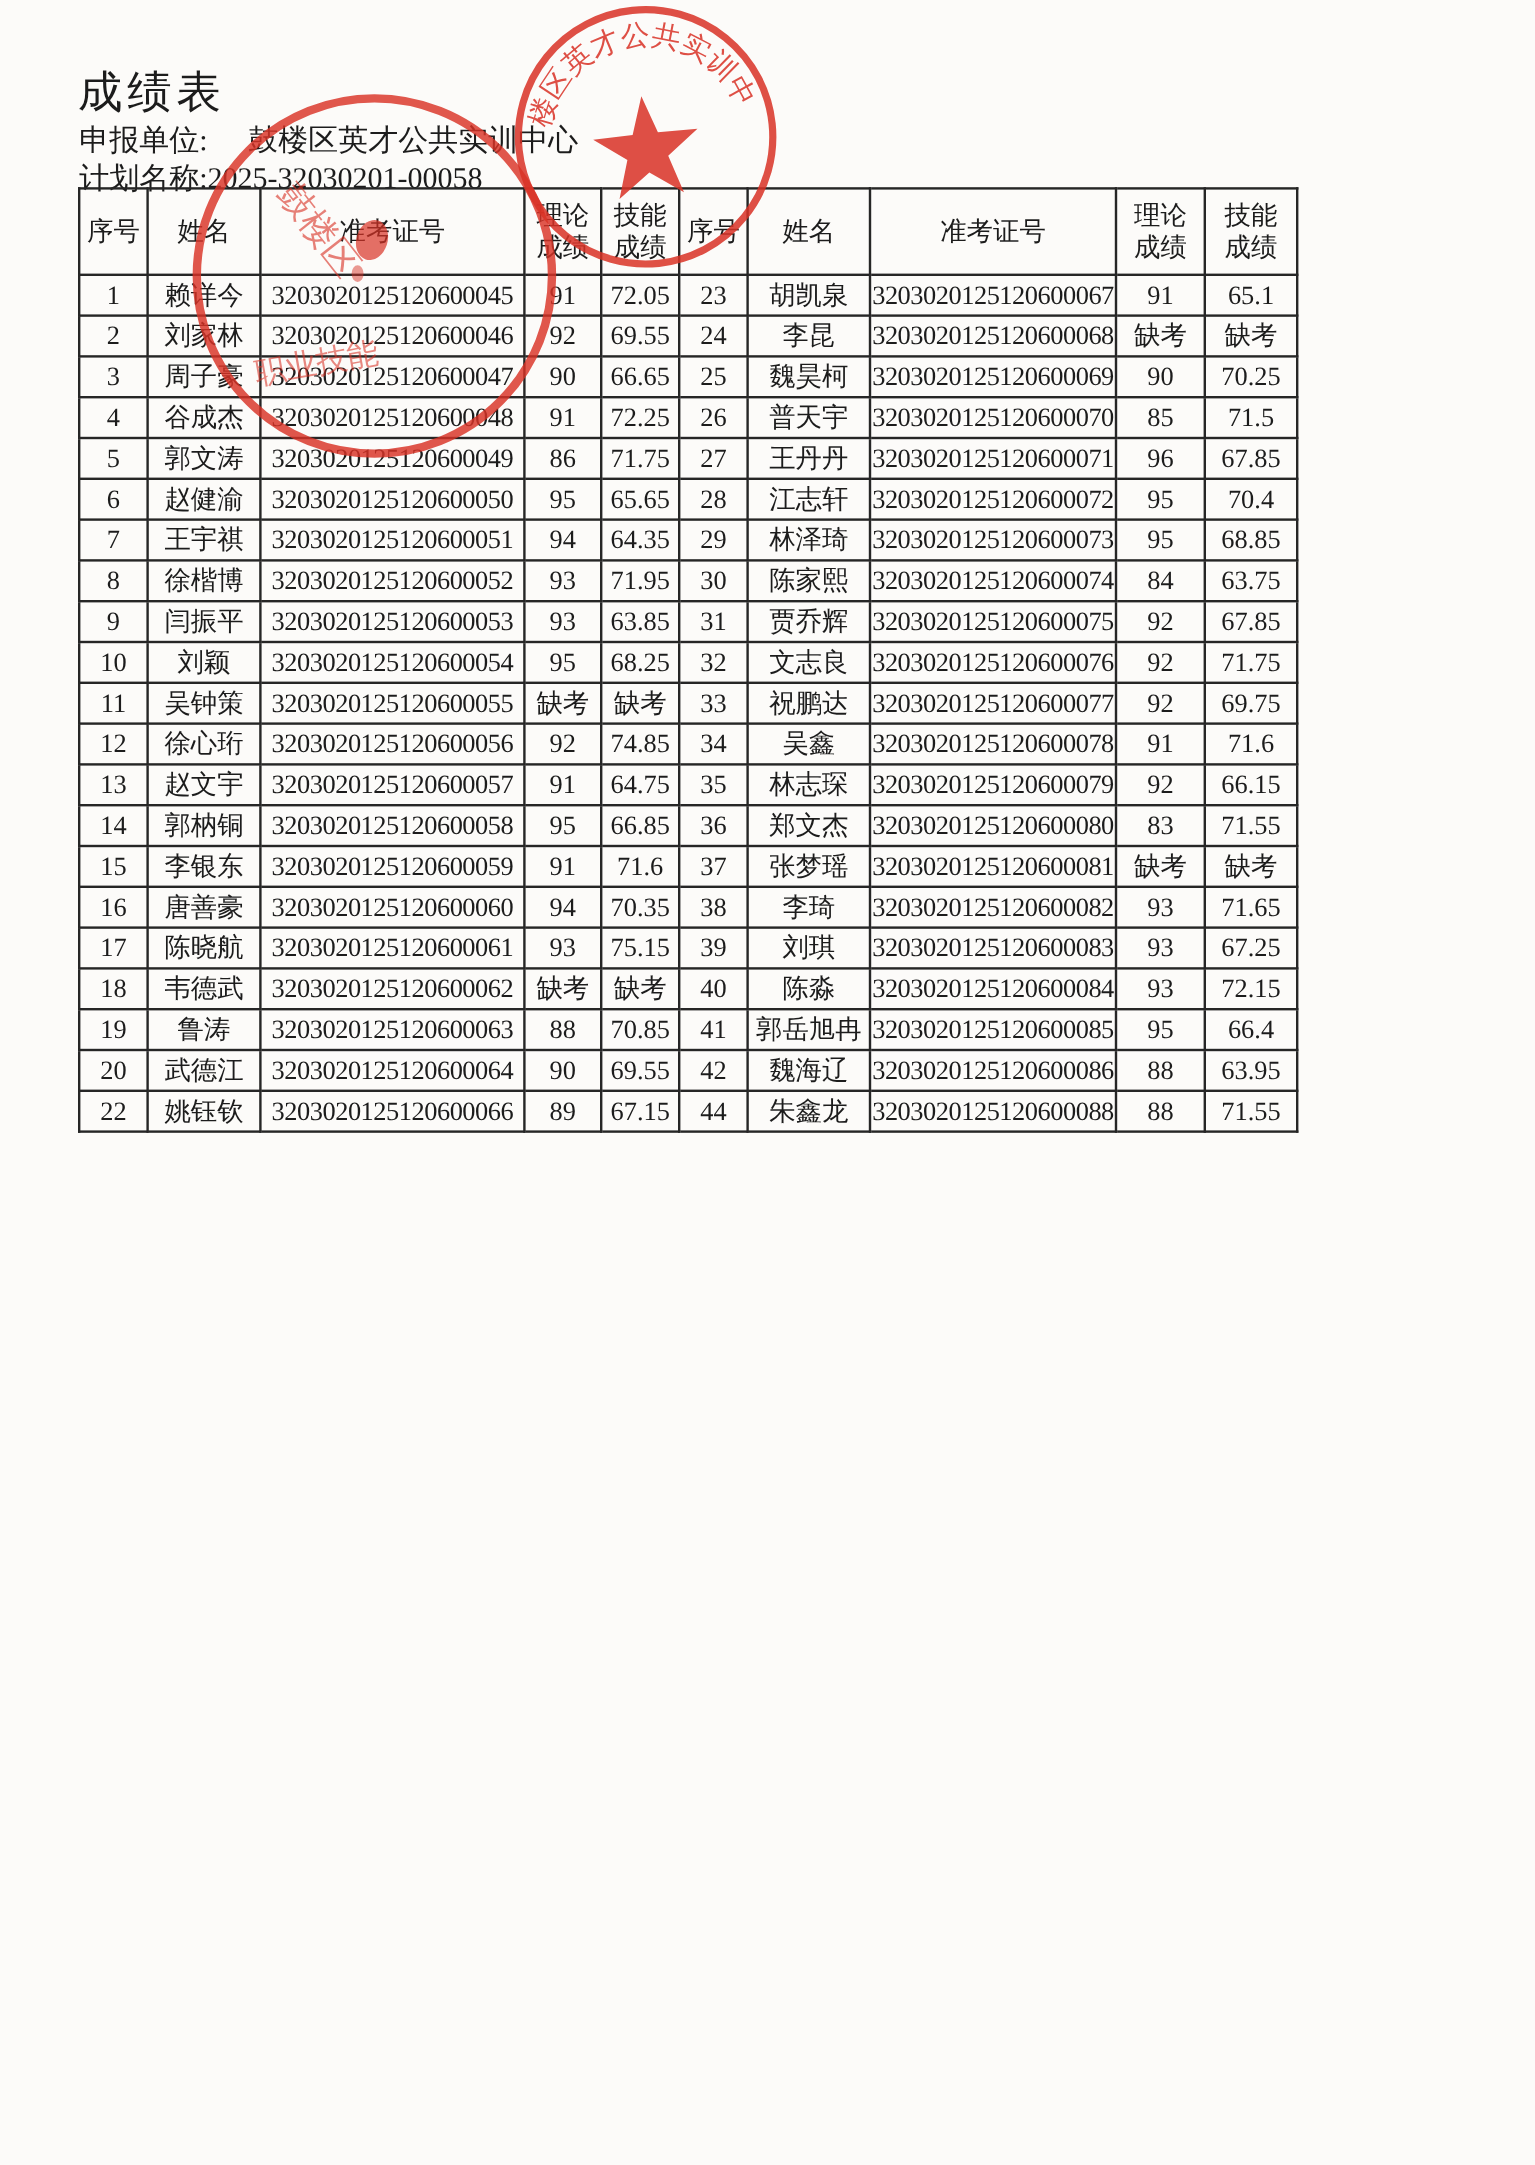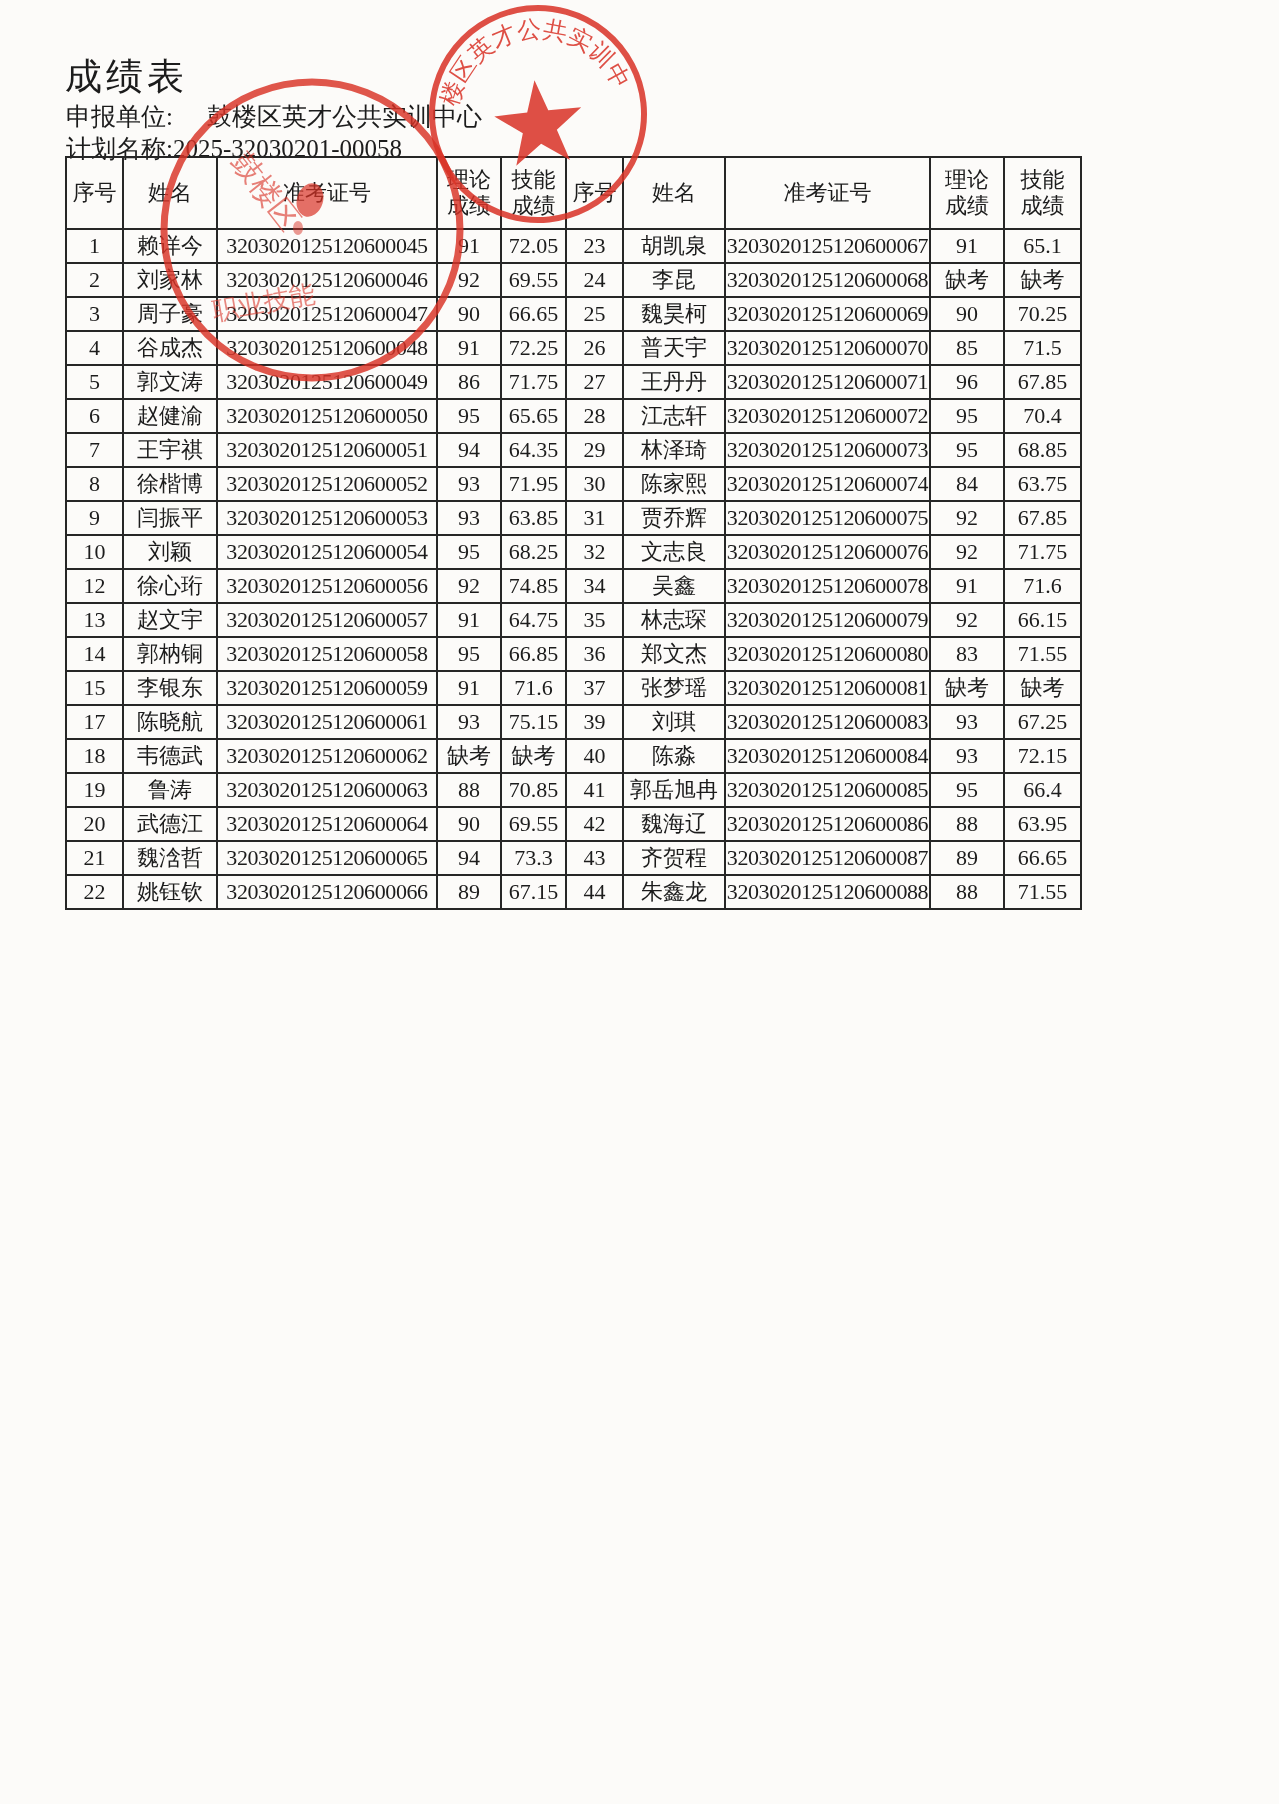--- a/index.html
+++ b/index.html
@@ -194,20 +194,32 @@
           <td class="c2 w2">3203020125120600054</td>
           <td class="c3 w3">95</td>
           <td class="c4 w4">68.25</td>
           <td class="c5 w5">32</td>
           <td class="c6 w6">文志良</td>
           <td class="c7 w7">3203020125120600076</td>
           <td class="c8 w8">92</td>
           <td class="c9 w9">71.75</td>
         </tr>
         <tr>
+          <td class="c0 w0">11</td>
+          <td class="c1 w1">吴钟策</td>
+          <td class="c2 w2">3203020125120600055</td>
+          <td class="c3 w3">缺考</td>
+          <td class="c4 w4">缺考</td>
+          <td class="c5 w5">33</td>
+          <td class="c6 w6">祝鹏达</td>
+          <td class="c7 w7">3203020125120600077</td>
+          <td class="c8 w8">92</td>
+          <td class="c9 w9">69.75</td>
+        </tr>
+        <tr>
           <td class="c0 w0">12</td>
           <td class="c1 w1">徐心珩</td>
           <td class="c2 w2">3203020125120600056</td>
           <td class="c3 w3">92</td>
           <td class="c4 w4">74.85</td>
           <td class="c5 w5">34</td>
           <td class="c6 w6">吴鑫</td>
           <td class="c7 w7">3203020125120600078</td>
           <td class="c8 w8">91</td>
           <td class="c9 w9">71.6</td>
@@ -242,20 +254,32 @@
           <td class="c2 w2">3203020125120600059</td>
           <td class="c3 w3">91</td>
           <td class="c4 w4">71.6</td>
           <td class="c5 w5">37</td>
           <td class="c6 w6">张梦瑶</td>
           <td class="c7 w7">3203020125120600081</td>
           <td class="c8 w8">缺考</td>
           <td class="c9 w9">缺考</td>
         </tr>
         <tr>
+          <td class="c0 w0">16</td>
+          <td class="c1 w1">唐善豪</td>
+          <td class="c2 w2">3203020125120600060</td>
+          <td class="c3 w3">94</td>
+          <td class="c4 w4">70.35</td>
+          <td class="c5 w5">38</td>
+          <td class="c6 w6">李琦</td>
+          <td class="c7 w7">3203020125120600082</td>
+          <td class="c8 w8">93</td>
+          <td class="c9 w9">71.65</td>
+        </tr>
+        <tr>
           <td class="c0 w0">17</td>
           <td class="c1 w1">陈晓航</td>
           <td class="c2 w2">3203020125120600061</td>
           <td class="c3 w3">93</td>
           <td class="c4 w4">75.15</td>
           <td class="c5 w5">39</td>
           <td class="c6 w6">刘琪</td>
           <td class="c7 w7">3203020125120600083</td>
           <td class="c8 w8">93</td>
           <td class="c9 w9">67.25</td>
@@ -288,32 +312,20 @@
           <td class="c0 w0">20</td>
           <td class="c1 w1">武德江</td>
           <td class="c2 w2">3203020125120600064</td>
           <td class="c3 w3">90</td>
           <td class="c4 w4">69.55</td>
           <td class="c5 w5">42</td>
           <td class="c6 w6">魏海辽</td>
           <td class="c7 w7">3203020125120600086</td>
           <td class="c8 w8">88</td>
           <td class="c9 w9">63.95</td>
-        </tr>
-        <tr>
-          <td class="c0 w0">21</td>
-          <td class="c1 w1">魏浛哲</td>
-          <td class="c2 w2">3203020125120600065</td>
-          <td class="c3 w3">94</td>
-          <td class="c4 w4">73.3</td>
-          <td class="c5 w5">43</td>
-          <td class="c6 w6">齐贺程</td>
-          <td class="c7 w7">3203020125120600087</td>
-          <td class="c8 w8">89</td>
-          <td class="c9 w9">66.65</td>
         </tr>
         <tr>
           <td class="c0 w0">22</td>
           <td class="c1 w1">姚钰钦</td>
           <td class="c2 w2">3203020125120600066</td>
           <td class="c3 w3">89</td>
           <td class="c4 w4">67.15</td>
           <td class="c5 w5">44</td>
           <td class="c6 w6">朱鑫龙</td>
           <td class="c7 w7">3203020125120600088</td>

